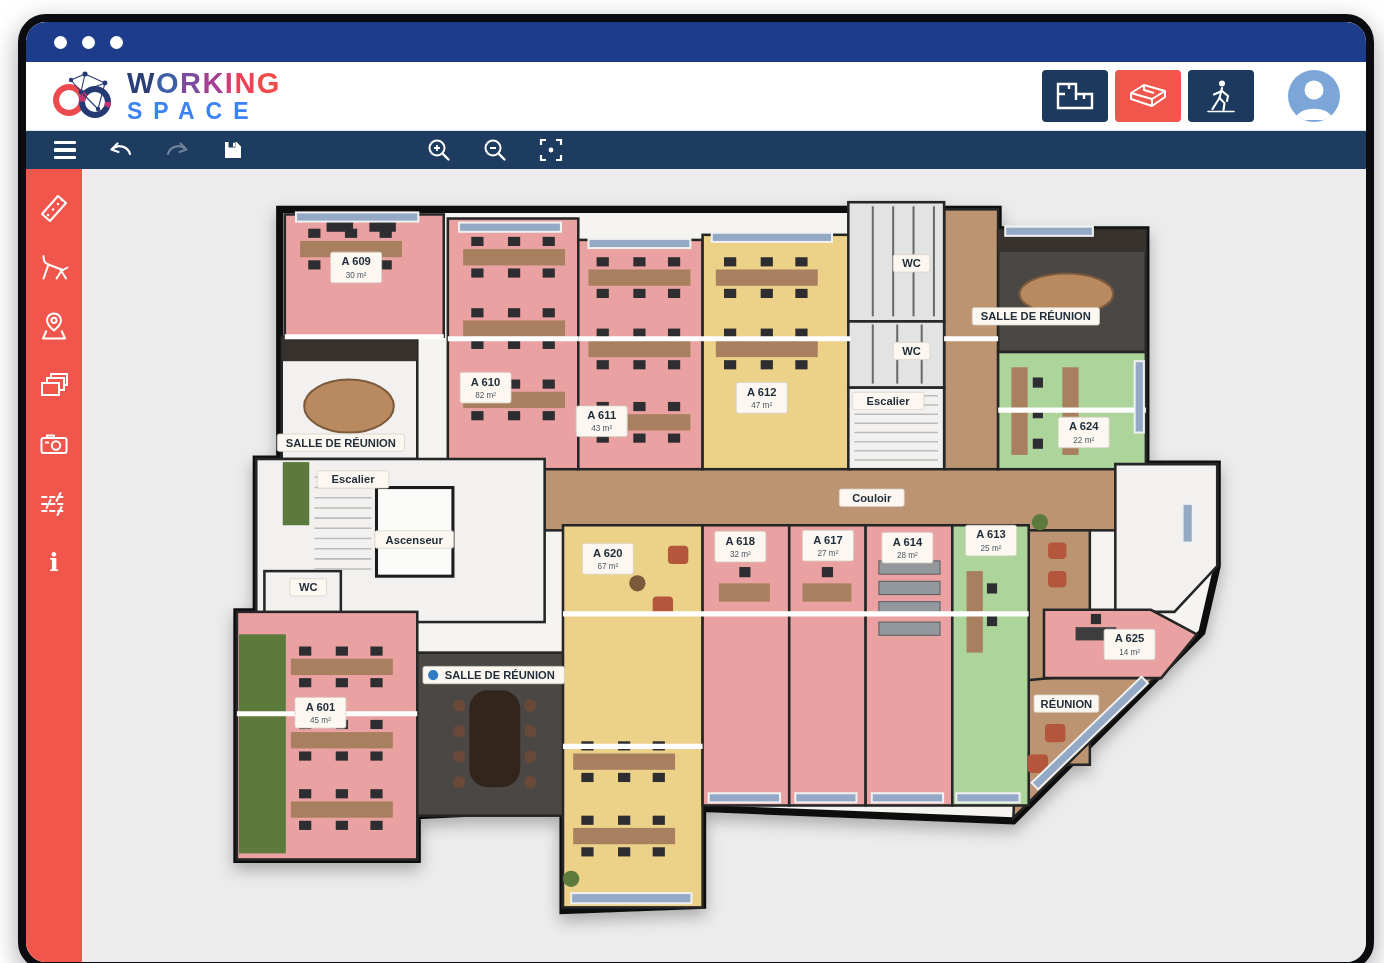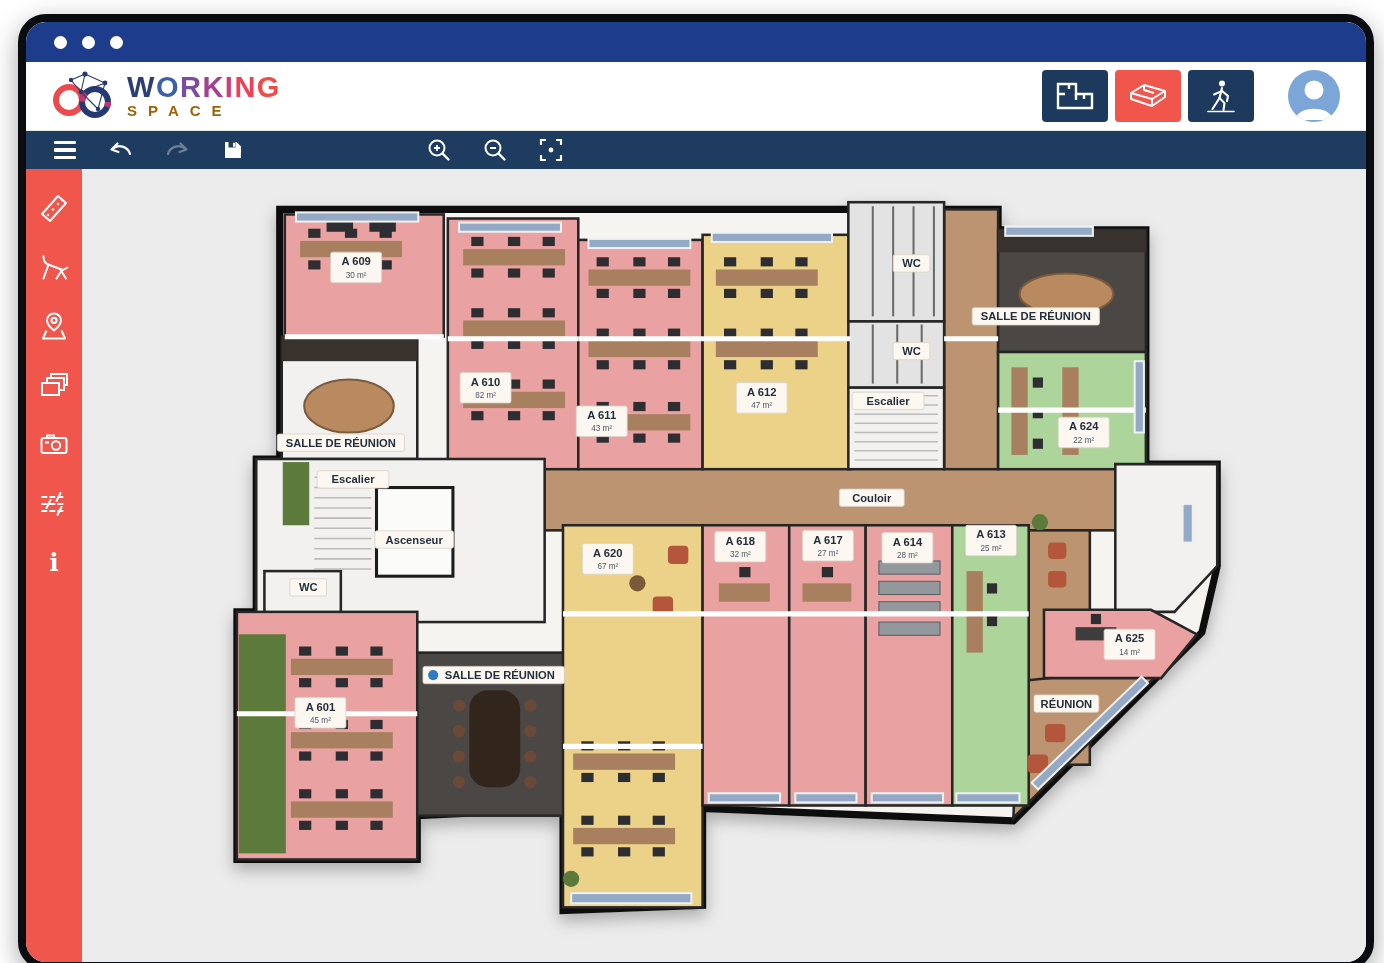--- a/index.html
+++ b/index.html
@@ -16,21 +16,21 @@
   .header{height:68px;flex:0 0 68px;background:#fff;display:flex;align-items:center;
     padding:0 26px;border-bottom:1px solid #e8e8e8;}
   .logo-wrap{display:flex;align-items:center;gap:13px;}
   .brand{display:flex;flex-direction:column;}
   .w1{font-size:29px;font-weight:800;letter-spacing:1.5px;line-height:1.02;}
   .w1 .bl{display:inline-block;}
   .w1 .bl:nth-child(1){color:#2c3e78}.w1 .bl:nth-child(2){color:#3d5fa8}
   .w1 .bl:nth-child(3){color:#7c4b9e}.w1 .bl:nth-child(4){color:#a43f92}
   .w1 .bl:nth-child(5){color:#d23b74}.w1 .bl:nth-child(6){color:#ee4157}
   .w1 .bl:nth-child(7){color:#f14b49}
-  .w2{font-size:15px;font-weight:600;letter-spacing:11px;color:#a16207;line-height:1.05;}
+  .w2{font-size:23px;font-weight:600;letter-spacing:11px;color:#3b82f6;line-height:1.05;}
   .spacer{flex:1}
   .viewbtns{display:flex;gap:7px;margin-right:34px;}
   .vbtn{width:66px;height:52px;background:#1d3a5e;border-radius:4px;display:flex;
     align-items:center;justify-content:center;cursor:pointer;}
   .vbtn.active{background:#f1564c;}
   .avatar{width:52px;height:52px;border-radius:50%;background:#7ca6d8;overflow:hidden;cursor:pointer;}
   
   .toolbar{height:38px;flex:0 0 38px;background:#1d3c5f;display:flex;align-items:center;
     gap:26px;padding-left:24px;}
   .tbtn{width:30px;height:30px;display:flex;align-items:center;justify-content:center;cursor:pointer;}

